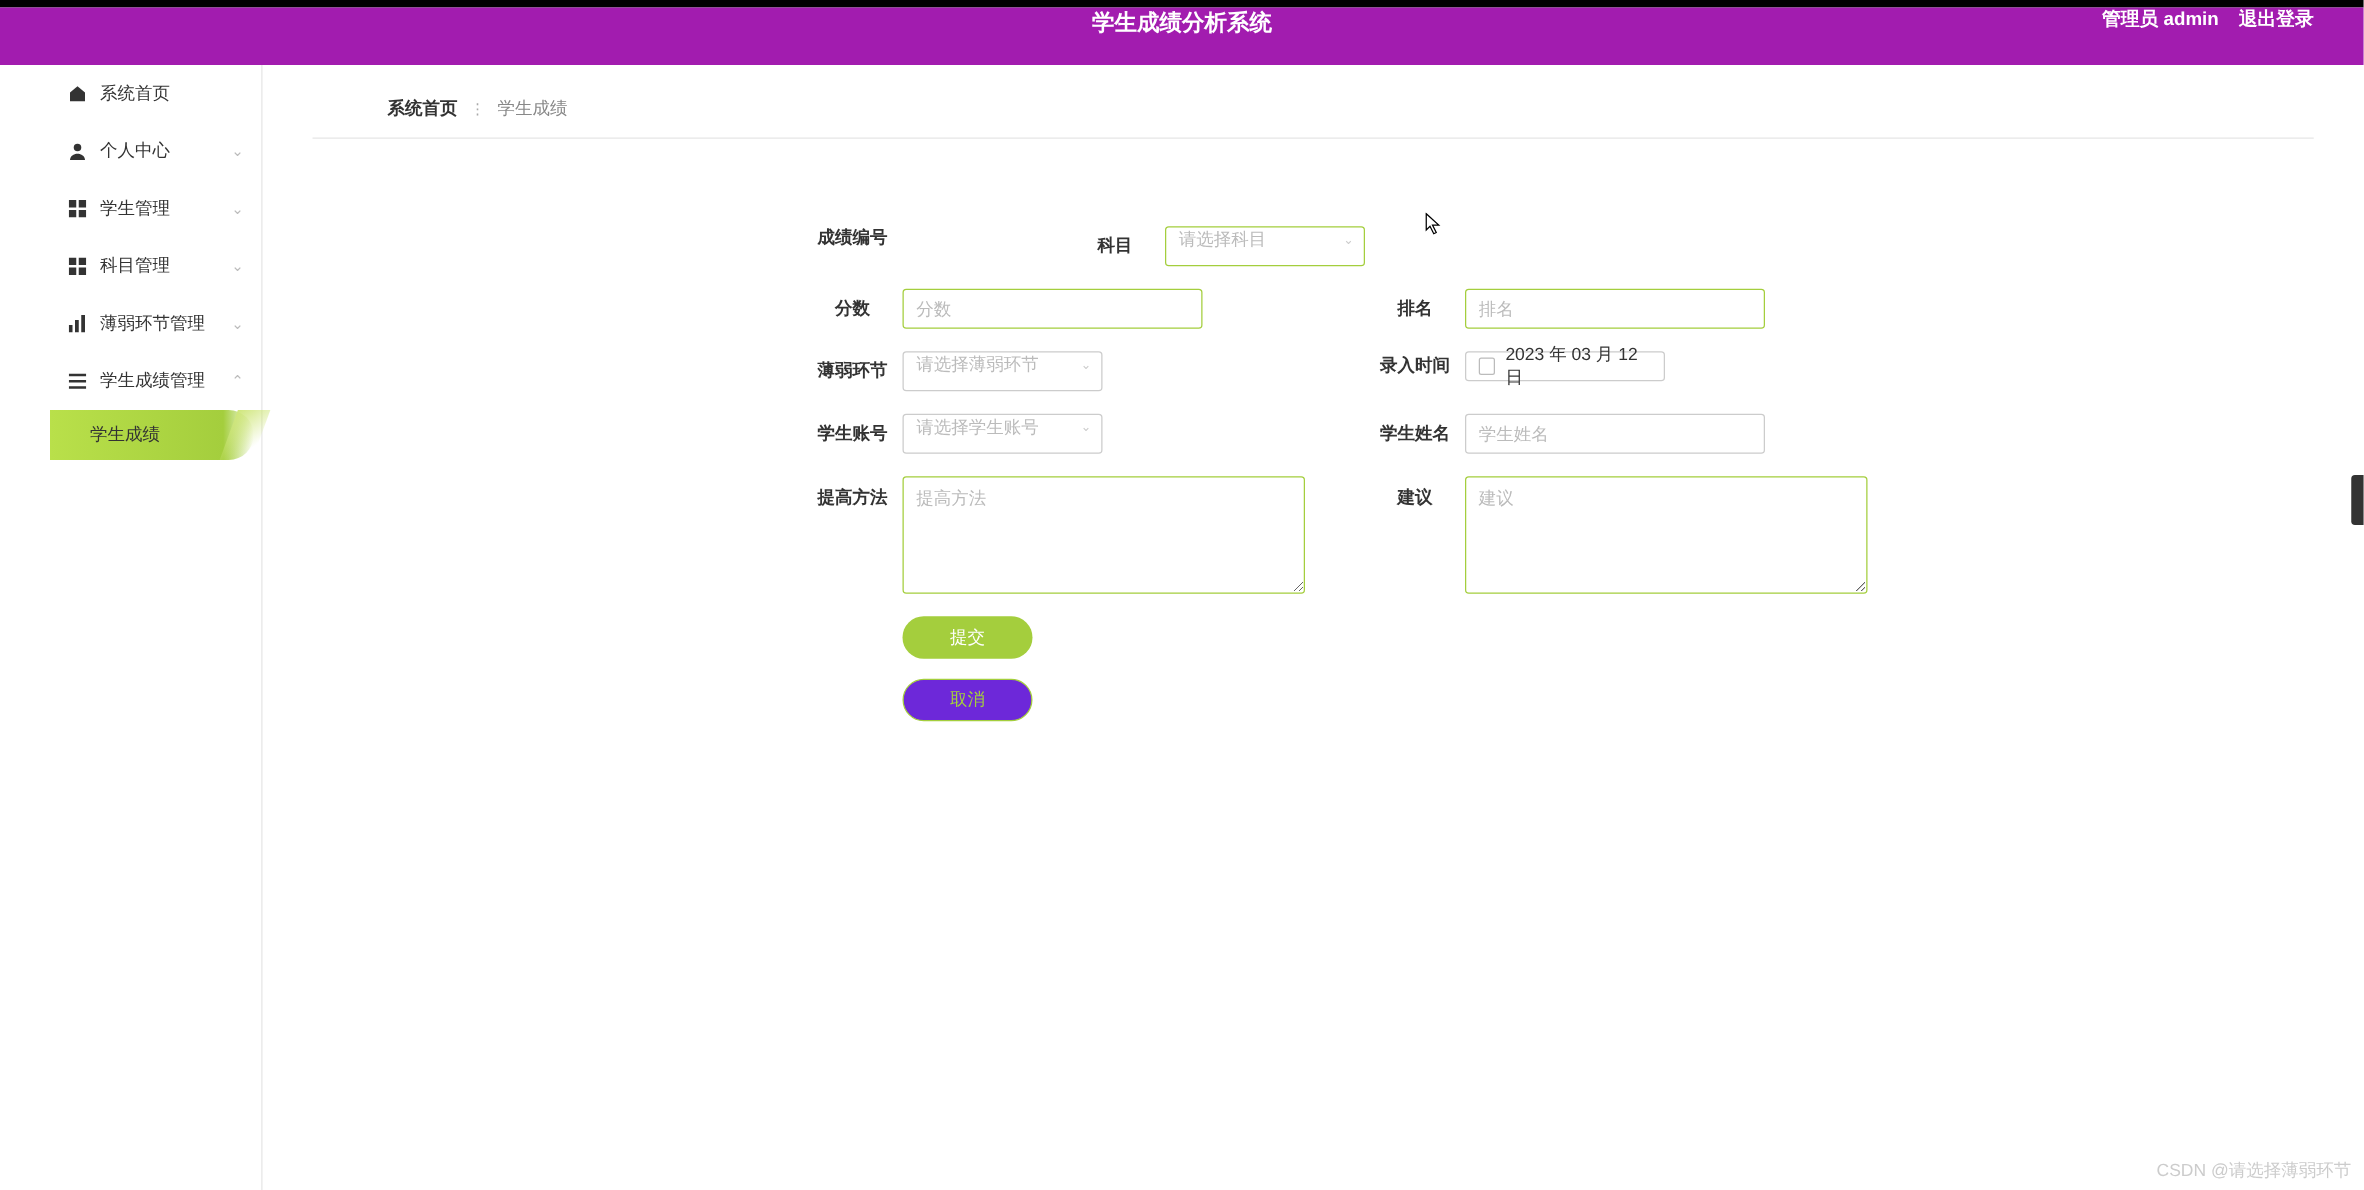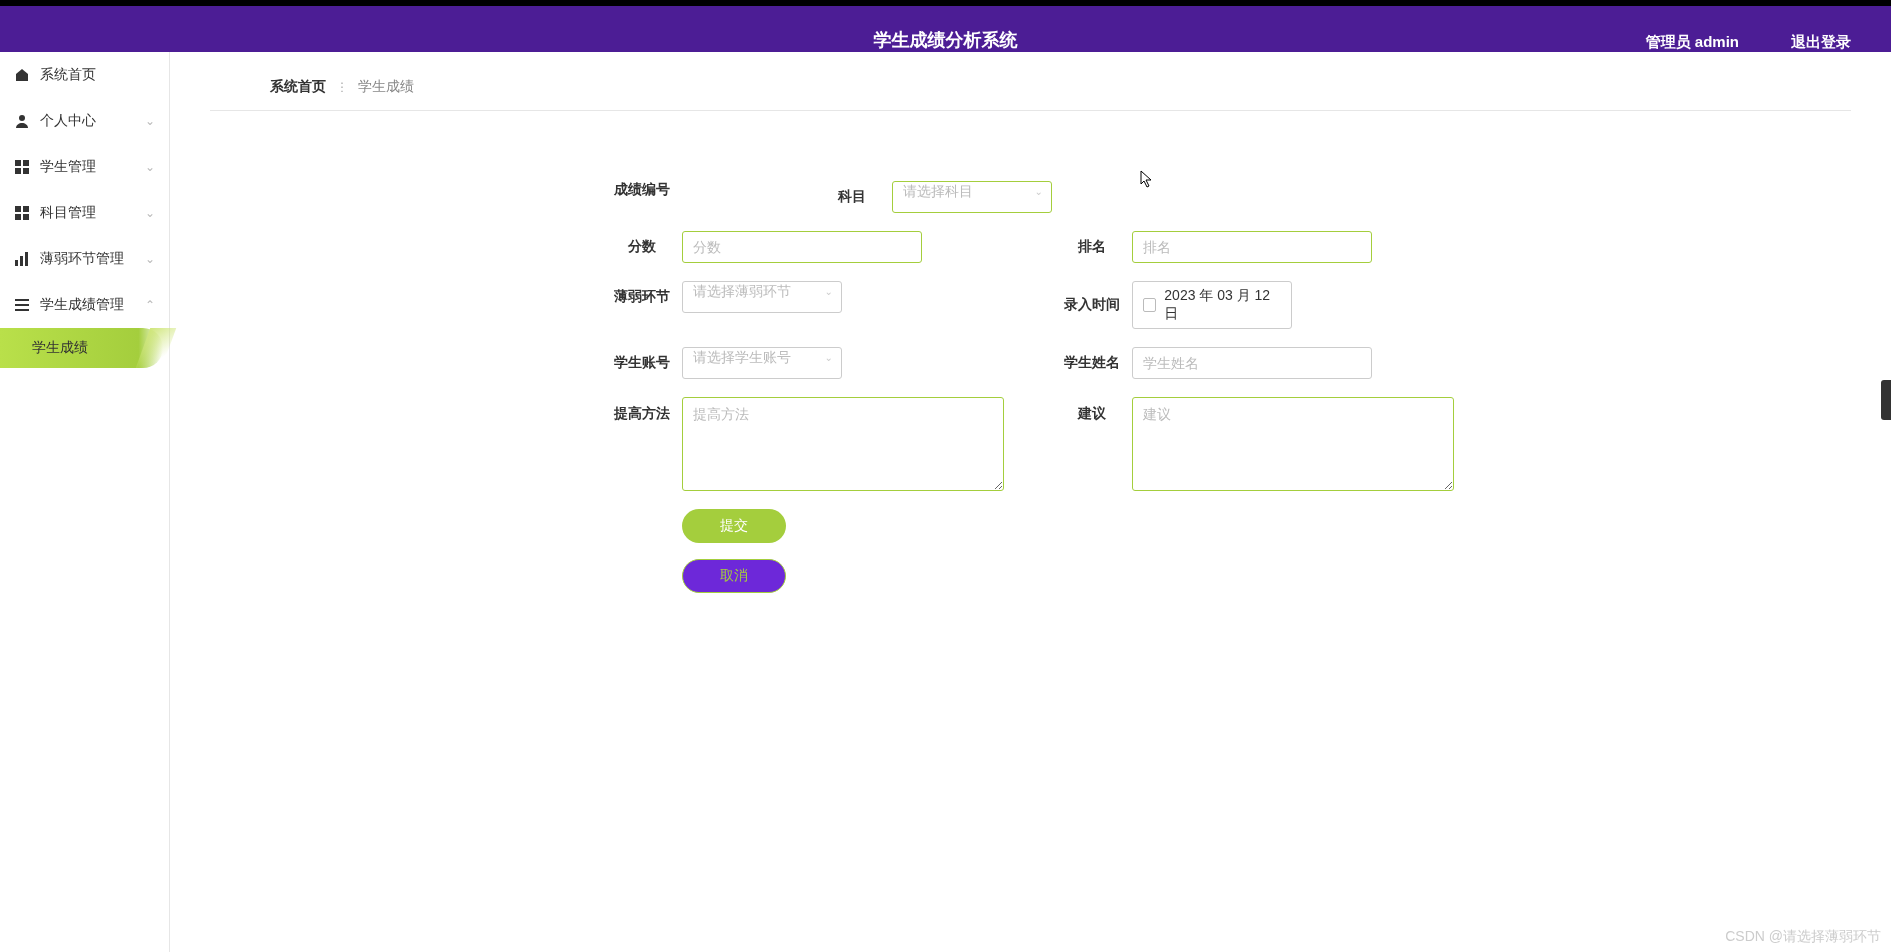--- a/index.html
+++ b/index.html
@@ -12,49 +12,50 @@
   height: 952px;
   position: relative;
   overflow: hidden;
 }
 .topbar-black {
   background: #000;
   height: 6px;
   width: 100%;
 }
 .header {
-  background: #4c1d95;
+  background: #a21caf;
   height: 46px;
   display: flex;
-  align-items: flex-end;
+  align-items: flex-start;
   position: relative;
 }
 .header-title {
   position: absolute;
   left: 50%;
   transform: translateX(-50%);
   color: #fff;
   font-size: 18px;
   font-weight: 700;
 }
 .header-right {
   margin-left: auto;
   display: flex;
-  gap: 52px;
+  gap: 16px;
   padding-right: 40px;
 }
 .header-link {
   color: #fff;
   font-size: 15px;
   font-weight: 600;
   cursor: pointer;
 }
 .layout {
   display: flex;
   height: calc(100% - 52px);
+  margin-left: 40px;
 }
 .sidebar {
   width: 170px;
   border-right: 1px solid #e6e6e6;
   background: #fff;
 }
 .menu-item {
   height: 46px;
   display: flex;
   align-items: center;
@@ -171,21 +172,21 @@
 }
 .select.green-border { border-color: #a4ce3d; }
 .select.w160 { width: 160px; }
 .select .caret {
   position: absolute;
   right: 8px;
   color: #ccc;
   font-size: 10px;
 }
 .date-input {
-  height: 48px;
+  height: 24px;
   width: 160px;
   border: 1px solid #ccc;
   border-radius: 3px;
   display: flex;
   align-items: center;
   padding: 0 10px;
   gap: 8px;
   font-size: 14px;
 }
 .date-input .cal-icon { width: 14px; height: 14px; border: 1px solid #bbb; border-radius: 2px; }

